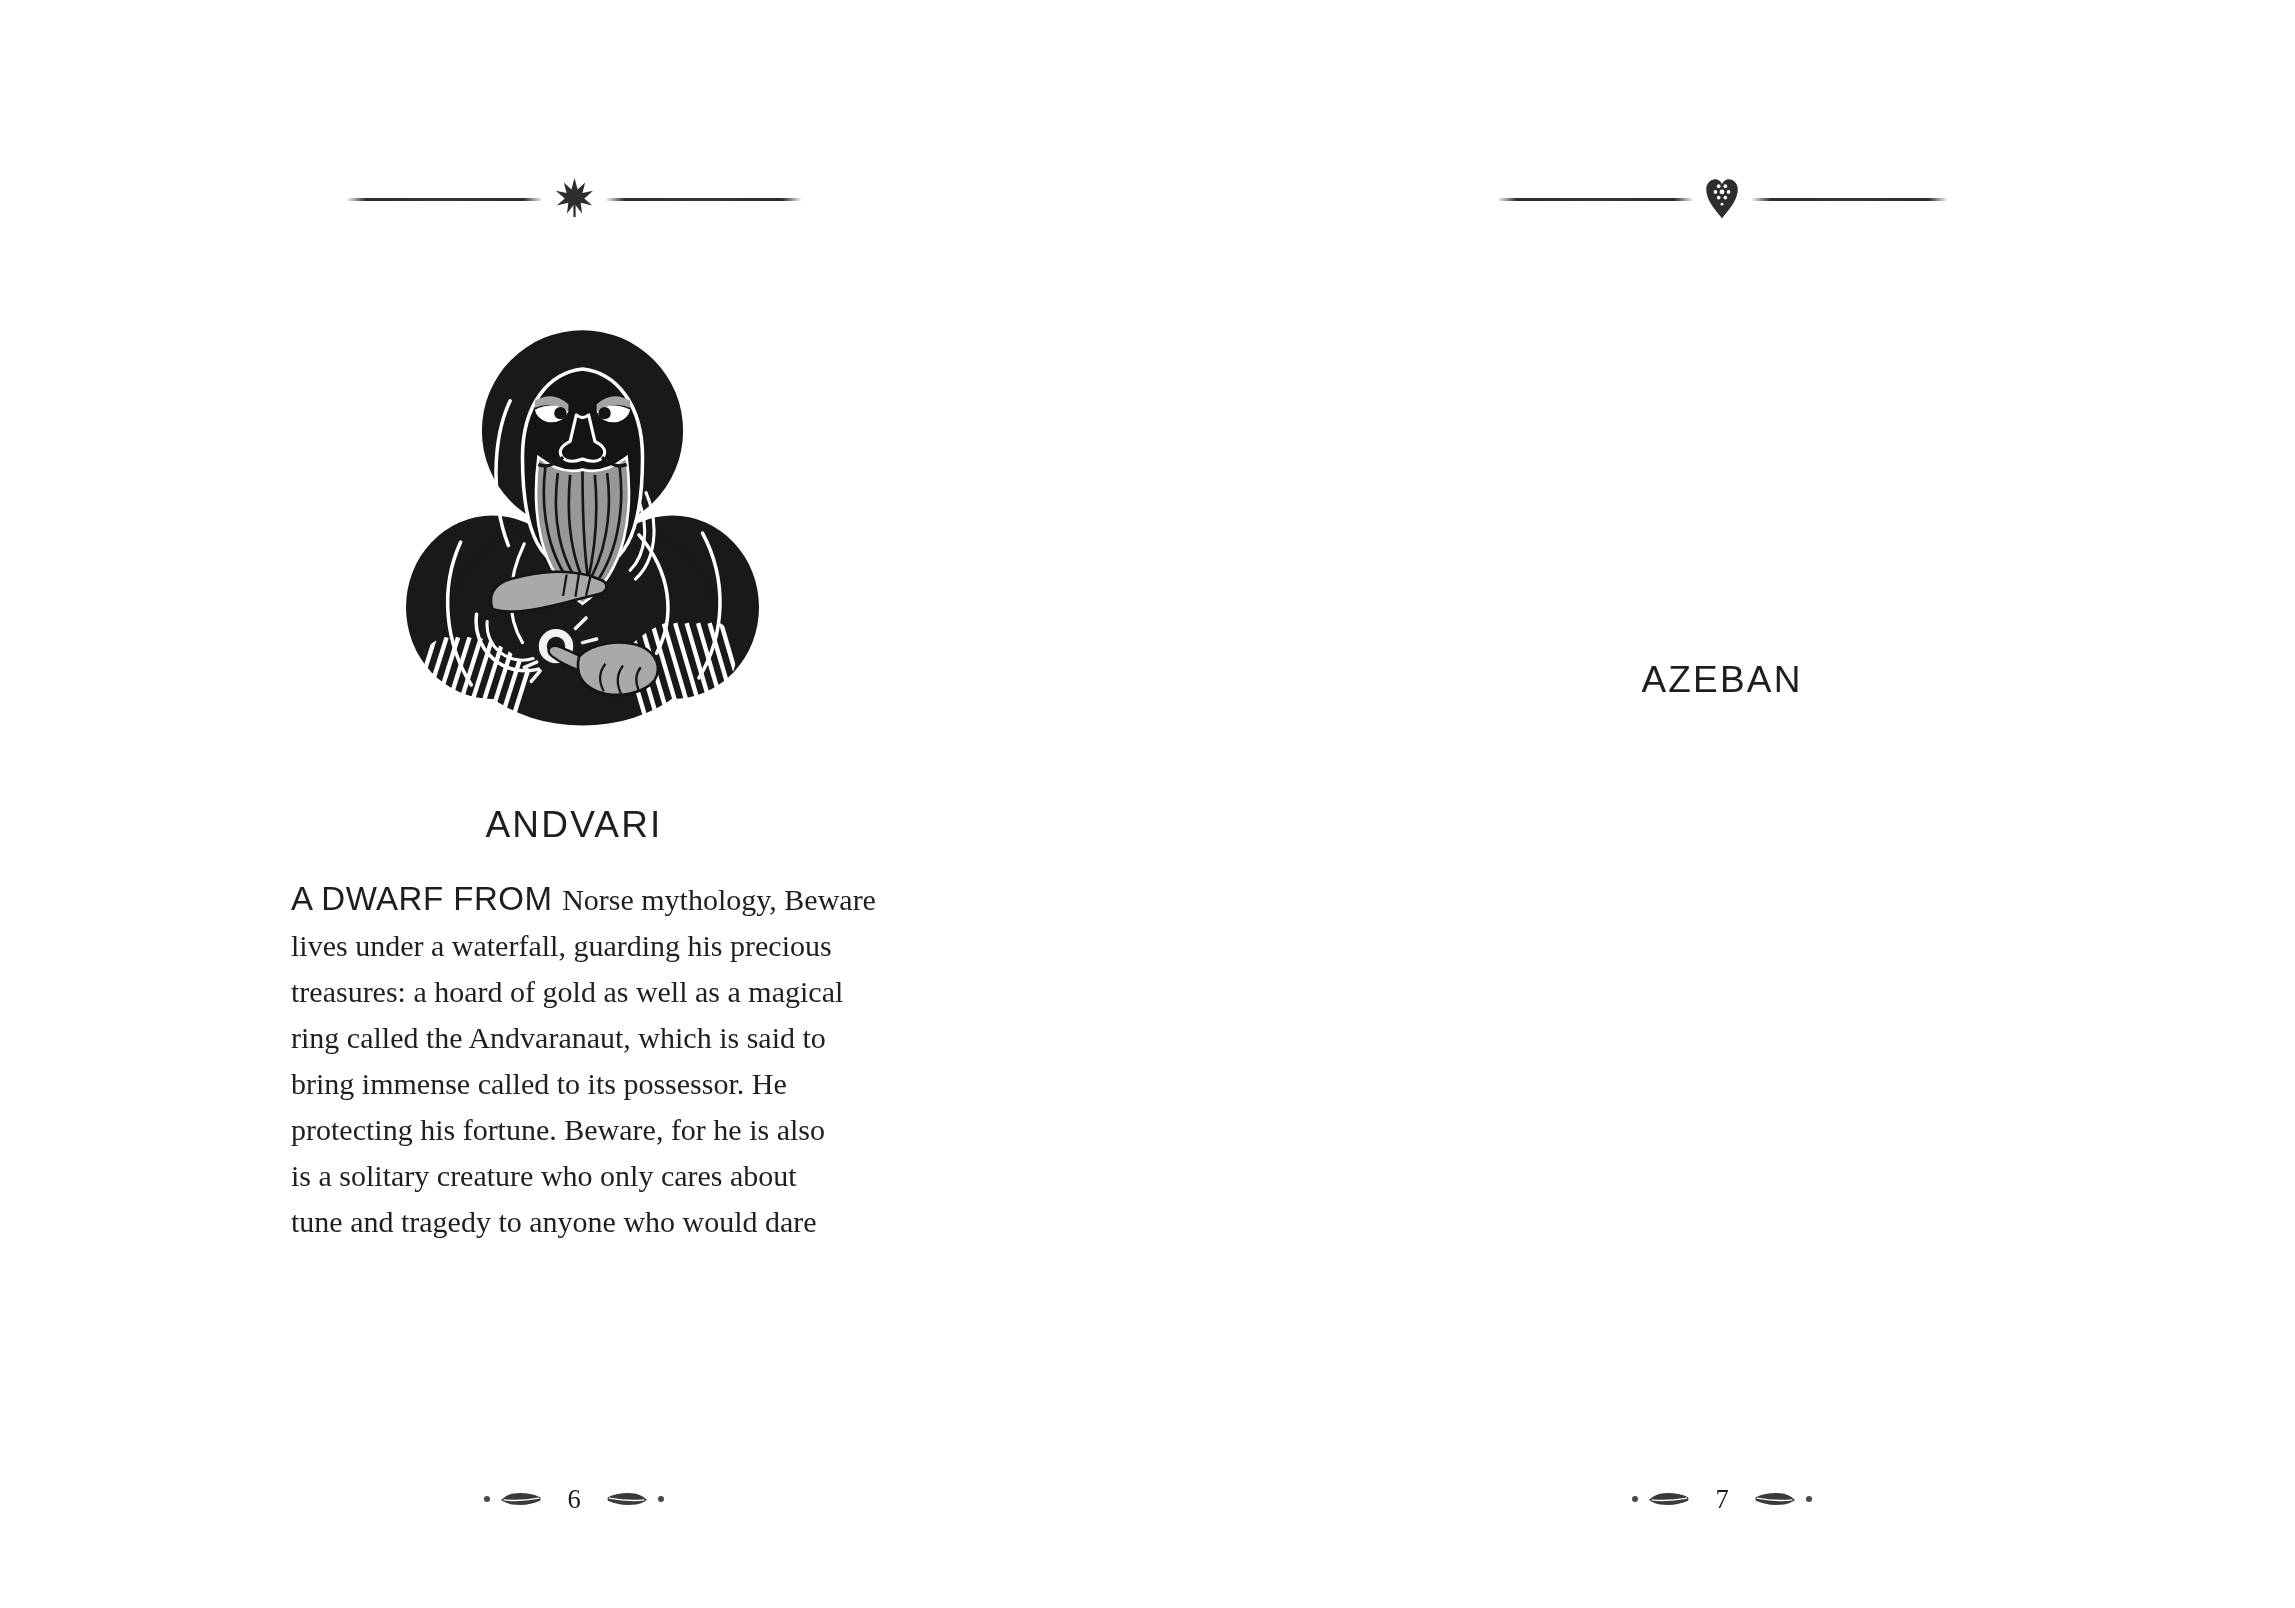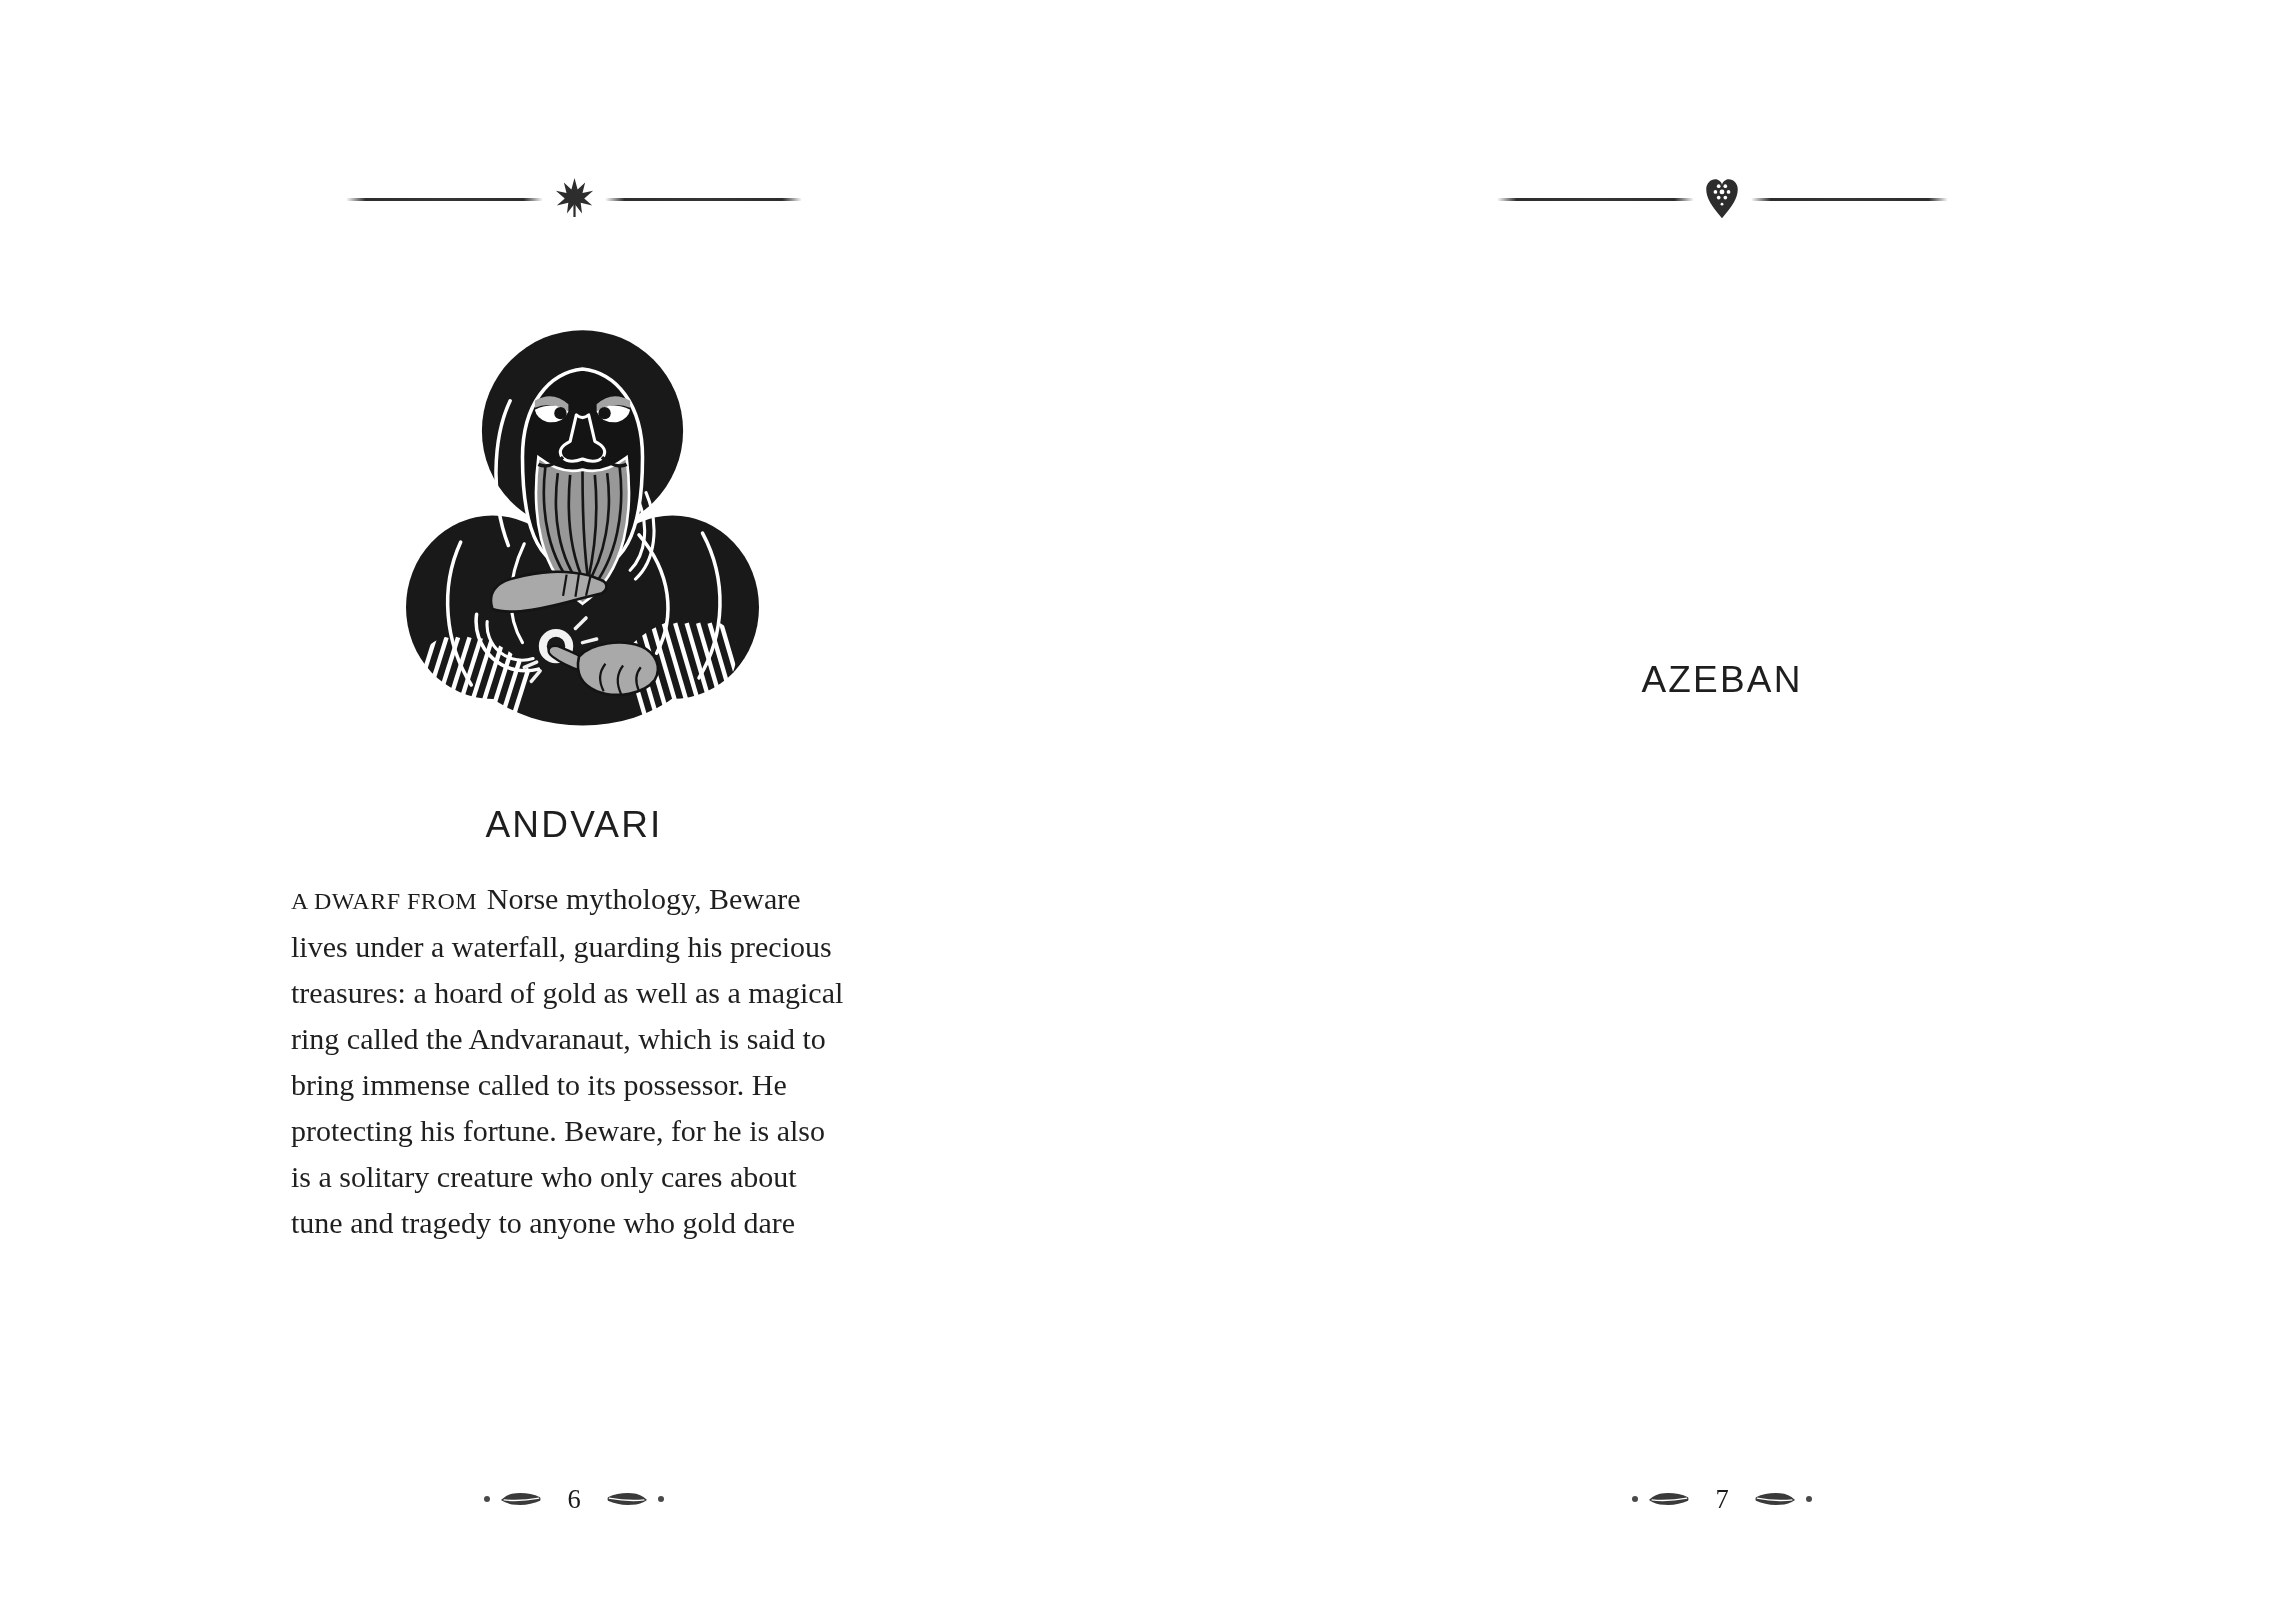--- a/index.html
+++ b/index.html
@@ -36,22 +36,22 @@
   .heading-right{top:630px;}
 
   
   .body-block{
     position:absolute;width:584px;
     font-size:30px;line-height:46px;white-space:nowrap;
     color:#1f1f1f;
   }
   .body-block p{margin:0;}
   .lead-in{
-    font-family:Liberation Serif, serif;
-    font-size:24px;letter-spacing:0.5px;margin-right:9.7px;
+    font-family:Liberation Sans, sans-serif;
+    font-size:33px;letter-spacing:0.5px;margin-right:9.7px;
     color:#1e1e1e;
   }
   .block-left-body{left:291px;top:876px;}
 
   
   .page-footer{
     position:absolute;top:1478px;left:0;width:1148px;height:42px;
     display:flex;align-items:center;justify-content:center;
   }
   .page-footer .num{
@@ -192,21 +192,21 @@
     <h2 class="entry-heading heading-left">ANDVARI</h2>
 
     <div class="body-block block-left-body">
       <p><span class="lead-in">A DWARF FROM</span><span>Norse mythology, Beware</span></p>
       <p>lives under a waterfall, guarding his precious</p>
       <p>treasures: a hoard of gold as well as a magical</p>
       <p>ring called the Andvaranaut, which is said to</p>
       <p>bring immense called to its possessor. He</p>
       <p>protecting his fortune. Beware, for he is also</p>
       <p>is a solitary creature who only cares about</p>
-      <p>tune and tragedy to anyone who gold dare</p>
+      <p>tune and tragedy to anyone who would dare</p>
     </div>
 
     <footer class="page-footer">
       <span class="dot"></span>
       <span>
         <svg class="leaf-svg" width="41" height="16" viewBox="0 0 46 18">
           <path d="M1 10 Q8 3 18 2.5 Q33 1.5 45 7 Q46 9 45 11 Q33 16.5 18 15.5 Q8 15 1 10 Z" fill="#3a3a3a"></path>
           <path d="M4 10 Q22 12 44 8" stroke="#ffffff" stroke-width="1.6" fill="none"></path>
         </svg>
       </span>

